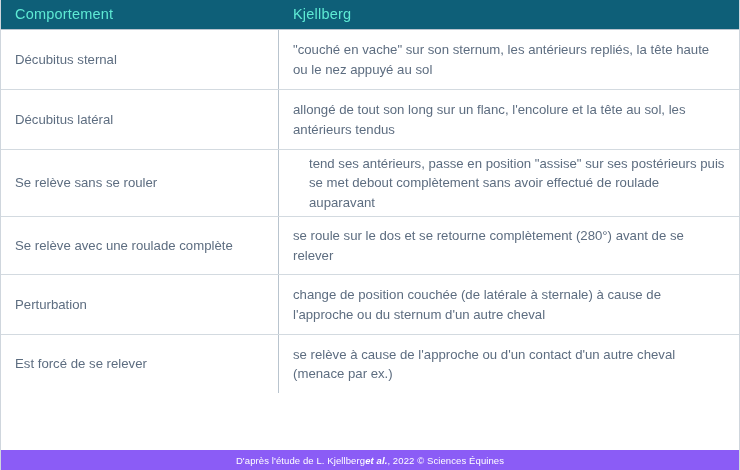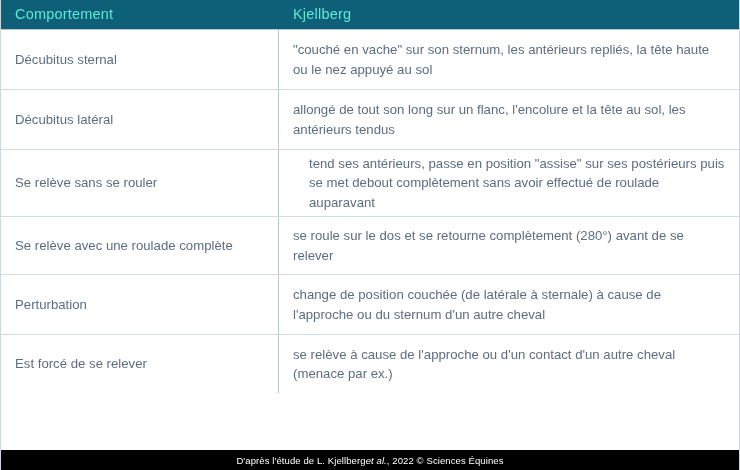--- a/index.html
+++ b/index.html
@@ -98,29 +98,29 @@
   .r2 { height: 67px; gap: 16px; }
   .r3 { height: 57px; }
   .r4 { height: 58px; align-items: flex-end; }
   .r5 { height: 60px; }
   .r6 { height: 58px; }
 
   
   .tfoot {
     flex: 0 0 20px;
     height: 20px;
-    background: #000000;
+    background: #8b5cf6;
     color: #ffffff;
     display: flex;
     align-items: center;
     justify-content: center;
     font-size: 9.5px;
     letter-spacing: .1px;
   }
-  .tfoot .ital { font-style: italic; }
+  .tfoot .ital { font-style: italic; font-weight: bold; }
 </style>
 </head>
 <body>
 
 <div class="table-figure">
 
   <div class="thead">
     <div class="th c1">Comportement</div>
     <div class="th c2">Kjellberg</div>
   </div>

